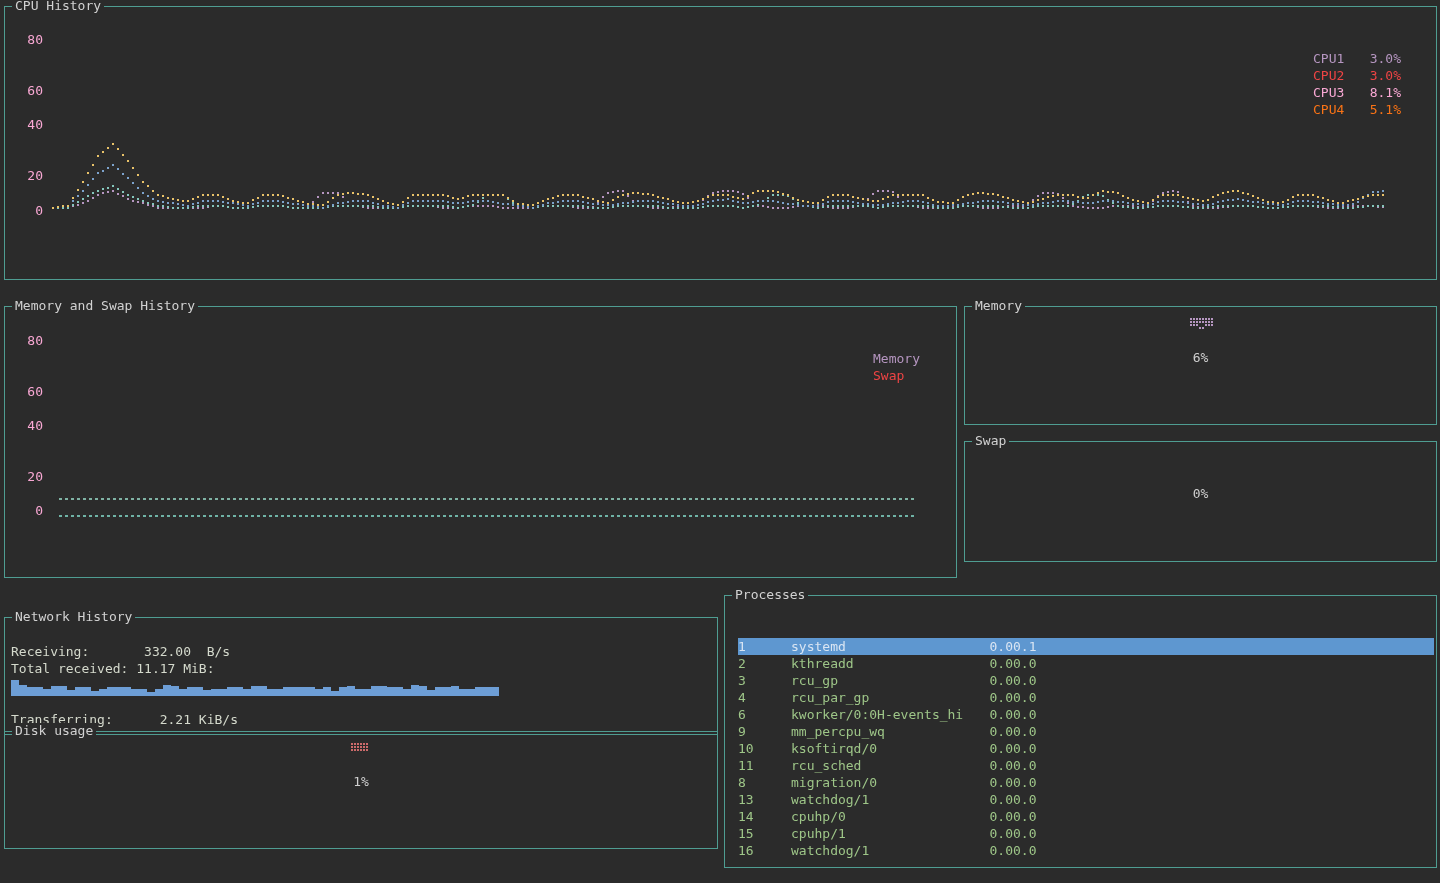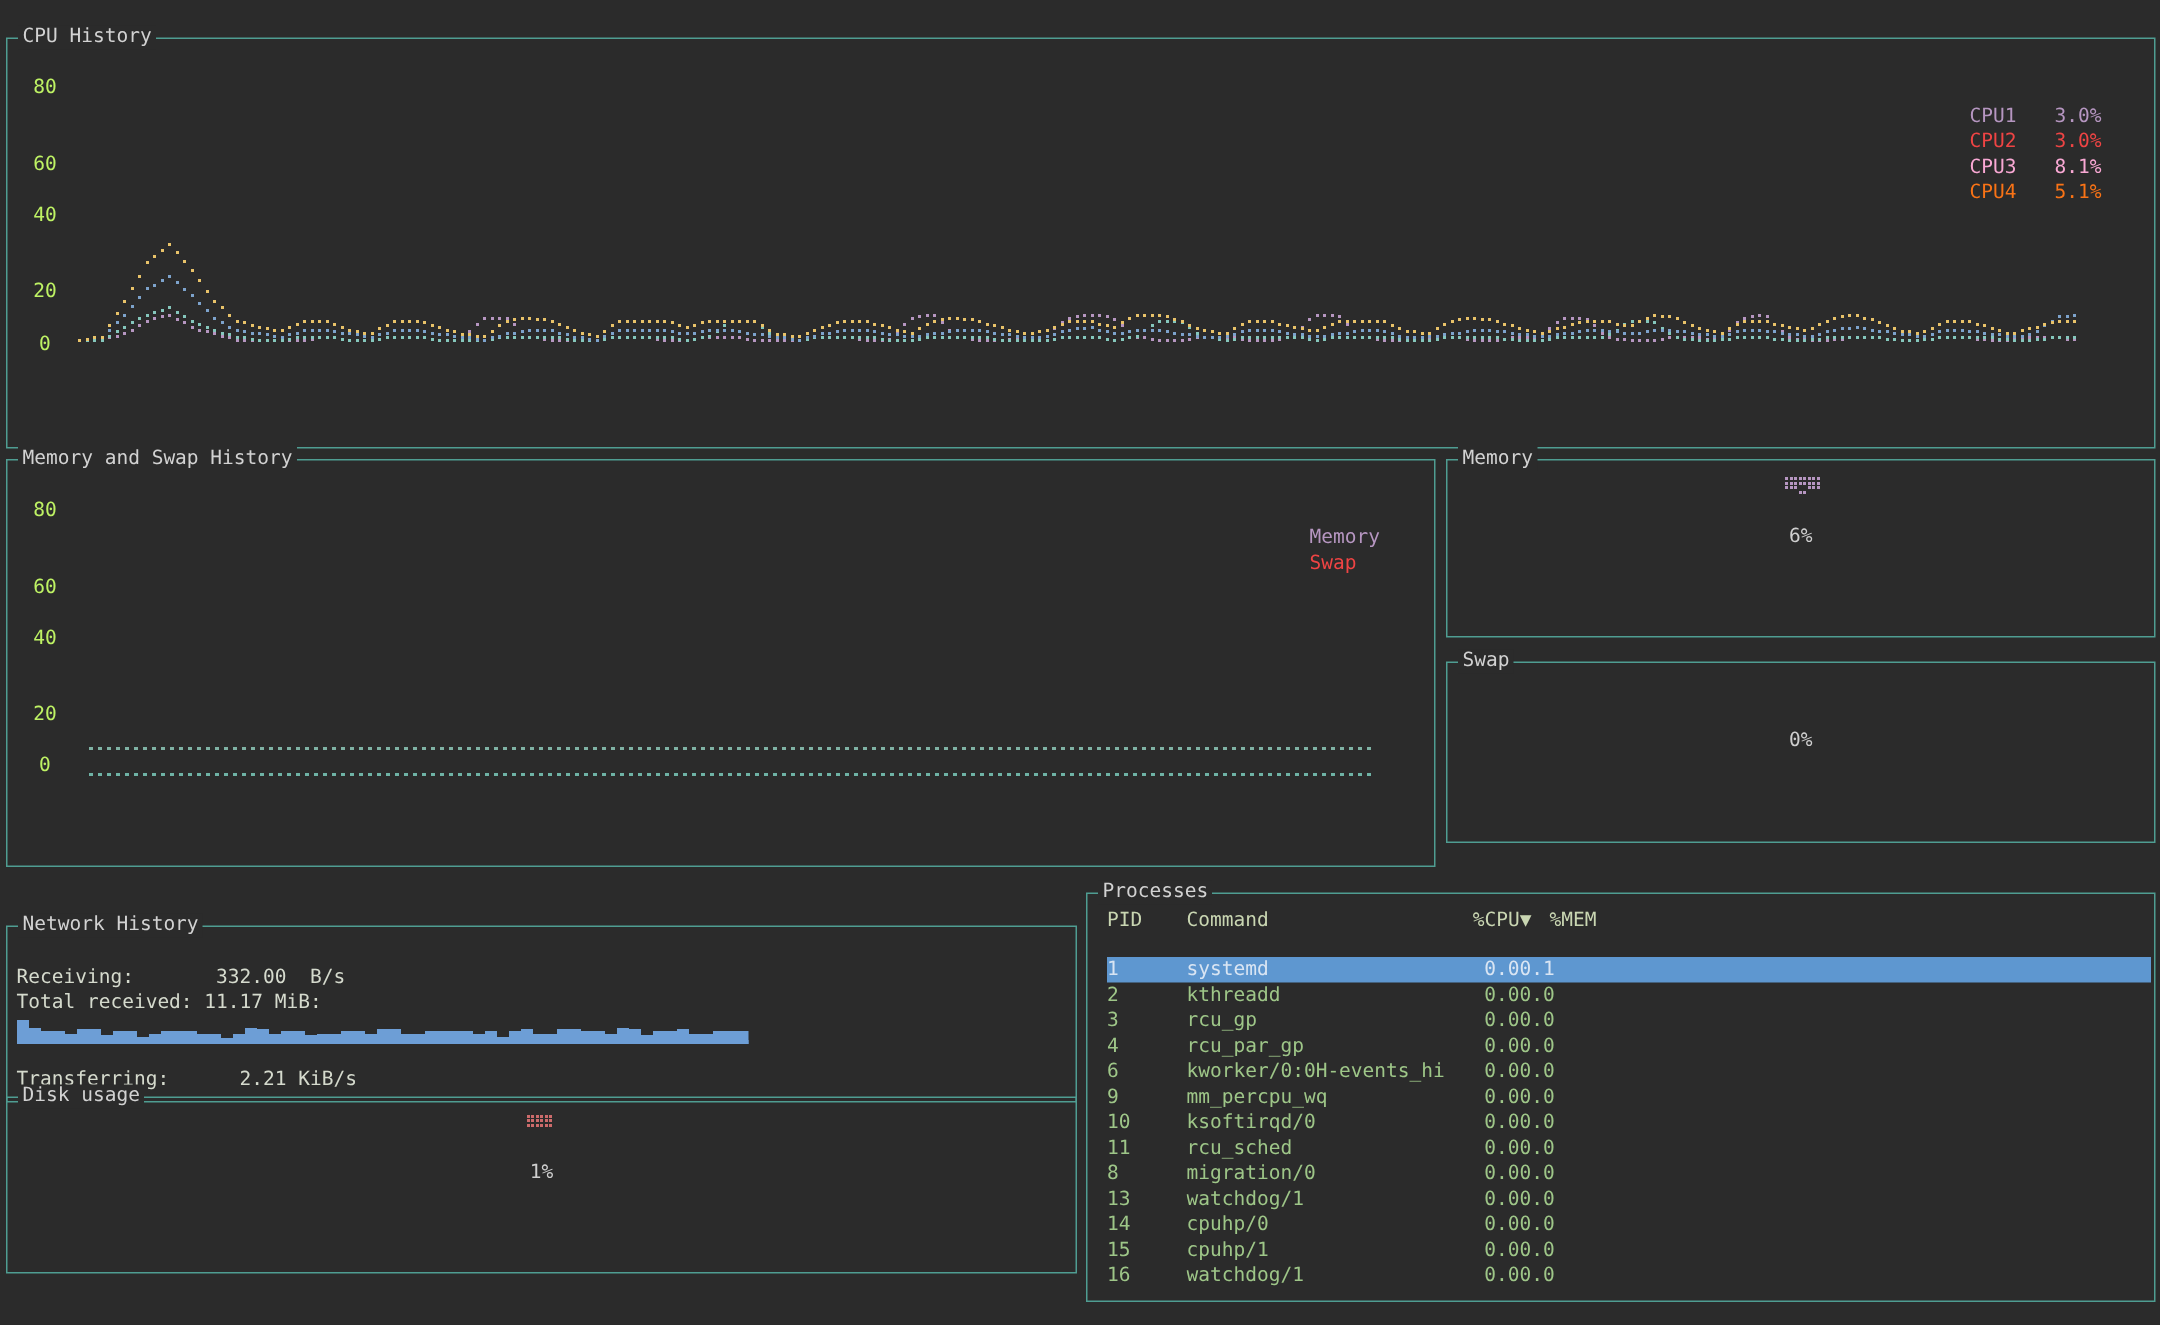--- a/index.html
+++ b/index.html
@@ -2,24 +2,24 @@
 <html><head>
 <meta charset="utf-8">
 <style>
   html,body{margin:0;padding:0;background:#2b2b2b;}
   body{width:1440px;height:883px;position:relative;overflow:hidden;
        font-family:"DejaVu Sans Mono","Liberation Mono",monospace;font-size:13px;}
   .screen{position:absolute;inset:0;background:#2b2b2b;}
   .panel{position:absolute;border:1px solid #4f9d92;}
   .ptitle{position:absolute;top:-9px;left:7px;background:#2b2b2b;padding:0 3px;
           color:#d2d2d2;line-height:16px;white-space:pre;}
-  .tick{position:absolute;left:12px;width:26px;text-align:center;color:#bef264;line-height:16px;}
+  .tick{position:absolute;left:12px;width:26px;text-align:right;color:#f9a8d4;line-height:16px;}
   svg{position:absolute;shape-rendering:crispEdges;}
   
-  #p-cpu{left:4px;top:25px;width:1431px;height:272px;}
+  #p-cpu{left:4px;top:6px;width:1431px;height:272px;}
   #p-cpu .t1{top:25px}#p-cpu .t2{top:76px}#p-cpu .t3{top:110px}#p-cpu .t4{top:161px}#p-cpu .t5{top:196px}
   #cpu-legend{position:absolute;left:1308px;top:43px;}
   .leg-row{display:flex;width:88px;justify-content:space-between;height:17px;line-height:17px;}
   .c-magenta{color:#b696c1}.c-cyan{color:#ef4444}.c-blue{color:#f9a8d4}.c-yellow{color:#f97316}
   
   #p-memswap{left:4px;top:306px;width:951px;height:270px;}
   #p-memswap .t1{top:26px}#p-memswap .t2{top:77px}#p-memswap .t3{top:111px}#p-memswap .t4{top:162px}#p-memswap .t5{top:196px}
   #ms-legend{position:absolute;left:868px;top:43px;line-height:17px;}
   
   #p-mem{left:964px;top:306px;width:471px;height:117px;}
@@ -1570,26 +1570,20 @@
         <rect x="6" y="6" width="2" height="2" fill="#cc6b6b"></rect>
         <rect x="9" y="6" width="2" height="2" fill="#cc6b6b"></rect>
         <rect x="12" y="6" width="2" height="2" fill="#cc6b6b"></rect>
         <rect x="15" y="6" width="2" height="2" fill="#cc6b6b"></rect>
       </svg>
     <div class="gval" style="top:42px">1%</div>
   </div>
 
   <div class="panel" id="p-proc">
     <span class="ptitle">Processes</span>
-    <div class="phead">
-      <span class="c-pid">PID</span>
-      <span class="c-cmd">Command</span>
-      <span class="c-cpu">%CPU▼</span>
-      <span class="c-mem">%MEM</span>
-    </div>
     <div id="prows">
         <div class="prow sel">
           <span class="c-pid">1</span>
           <span class="c-cmd">systemd</span>
           <span class="c-cpu">0.0</span>
           <span class="c-mem">0.1</span>
         </div>
         <div class="prow">
           <span class="c-pid">2</span>
           <span class="c-cmd">kthreadd</span>

